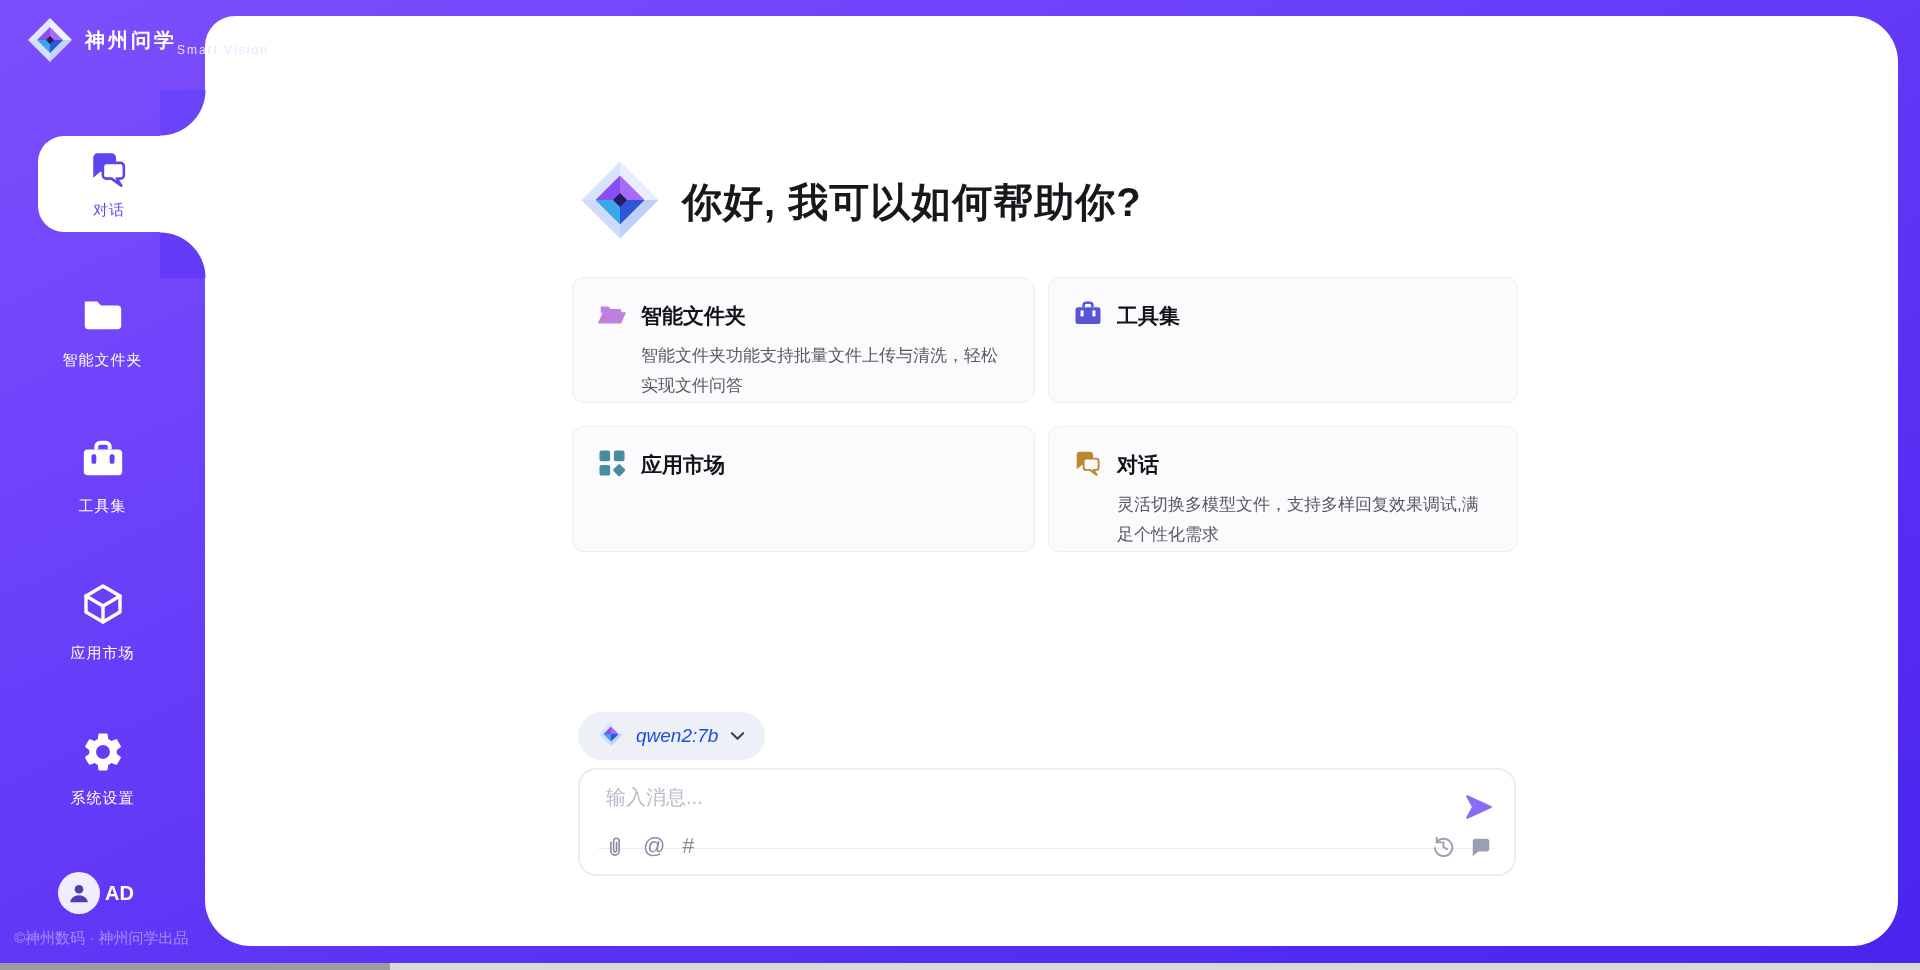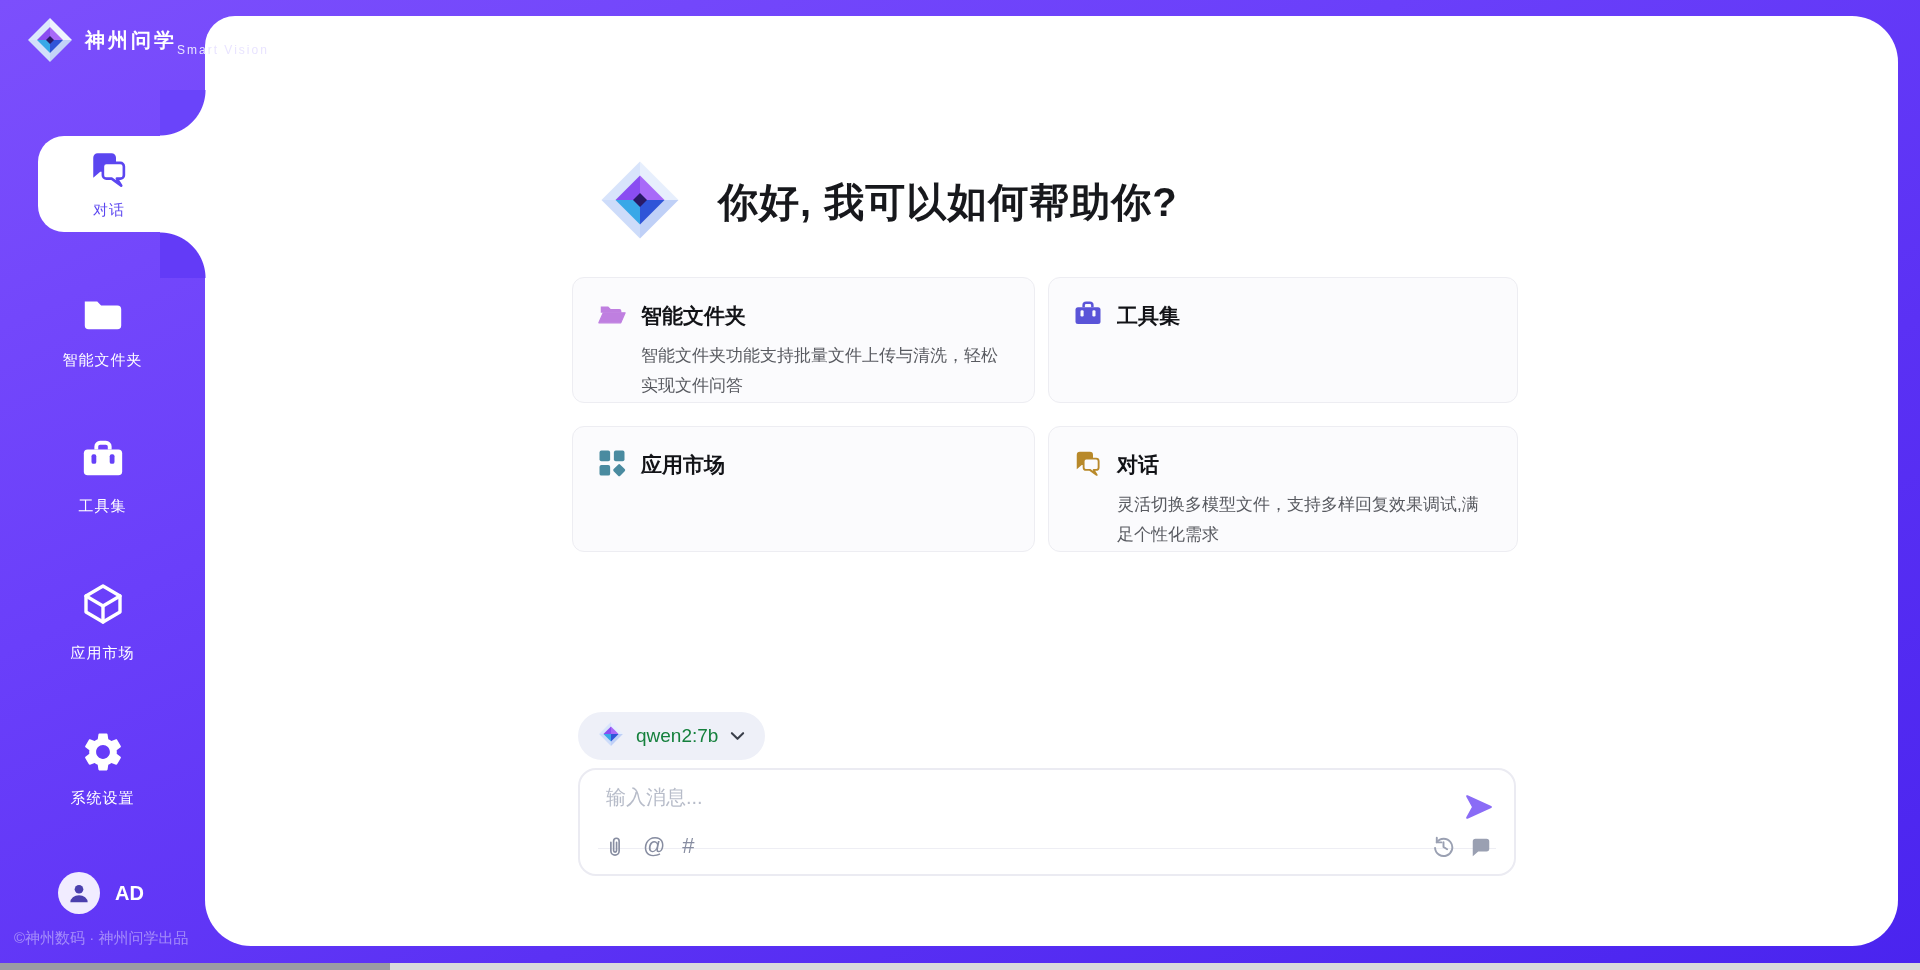--- a/index.html
+++ b/index.html
@@ -29,43 +29,43 @@
   .patch-top { position:absolute; left:160px; top:90px; width:46px; height:46px; z-index:1;
                background:radial-gradient(circle 46px at 0 0,#6a44fa 45px,#ffffff 46px); }
   .patch-bot { position:absolute; left:160px; top:232px; width:46px; height:46px; z-index:1;
                background:radial-gradient(circle 46px at 0 100%,#633bf7 45px,#ffffff 46px); }
 
   .side-item { position:absolute; left:0; width:205px; height:96px;
                display:flex; flex-direction:column; align-items:center; justify-content:center;
                cursor:pointer; }
   .side-item .lbl { color:#ffffff; font-size:15px; margin-top:10px; letter-spacing:1px; }
 
-  .user-row { position:absolute; left:58px; top:872px; display:flex; align-items:center; gap:15px; cursor:pointer; }
+  .user-row { position:absolute; left:58px; top:872px; display:flex; align-items:center; gap:5px; cursor:pointer; }
   .avatar { width:42px; height:42px; border-radius:50%; background:#f1ecff;
             display:flex; align-items:center; justify-content:center; }
   .user-name { color:#ffffff; font-size:20px; font-weight:600; }
 
   .side-footer { position:absolute; left:14px; top:929px; color:rgba(255,255,255,0.42); font-size:15px; }
 
   
-  .greeting { position:absolute; left:598px; top:158px; display:flex; align-items:center; gap:36px; }
+  .greeting { position:absolute; left:578px; top:158px; display:flex; align-items:center; gap:20px; }
   .greeting-text { font-size:40px; font-weight:700; color:#17181c; letter-spacing:1px; }
 
   .cards { position:absolute; left:572px; top:277px; width:946px;
            display:grid; grid-template-columns:463px 470px; column-gap:13px; row-gap:23px; }
   .card { height:126px; background:#fbfbfd; border:1px solid #ededf2; border-radius:12px;
           padding:21px 24px; cursor:pointer; }
   .card-head { display:flex; align-items:center; gap:14px; }
   .card-title { font-size:21px; font-weight:700; color:#121317; }
   .card-desc { margin-left:44px; margin-top:8px; font-size:17px; color:#585a60; line-height:30px; }
 
   .model-pill { position:absolute; left:578px; top:712px; height:48px; padding:0 20px;
                 background:#eef0f8; border-radius:24px;
                 display:flex; align-items:center; gap:12px; cursor:pointer; }
-  .model-name { font-size:19px; color:#15803d; }
+  .model-name { font-size:19px; color:#1d4ed8;font-style:italic; }
 
   .composer { position:absolute; left:578px; top:768px; width:938px; height:108px;
               background:#ffffff; border:2px solid #ebebf2; border-radius:18px; }
   .composer textarea { position:absolute; left:26px; top:14px; width:840px; height:58px;
               border:none; outline:none; resize:none; background:transparent;
               font-family:"Liberation Sans","DejaVu Sans",sans-serif;
               font-size:20px; color:#2a2c33; }
   .composer textarea::placeholder { color:#b7bcc9; }
   .send-btn { position:absolute; right:20px; top:22px; width:30px; height:30px; cursor:pointer; }
   .composer-divider { position:absolute; left:18px; right:18px; top:78px; height:1px; background:#eeeef4; }

